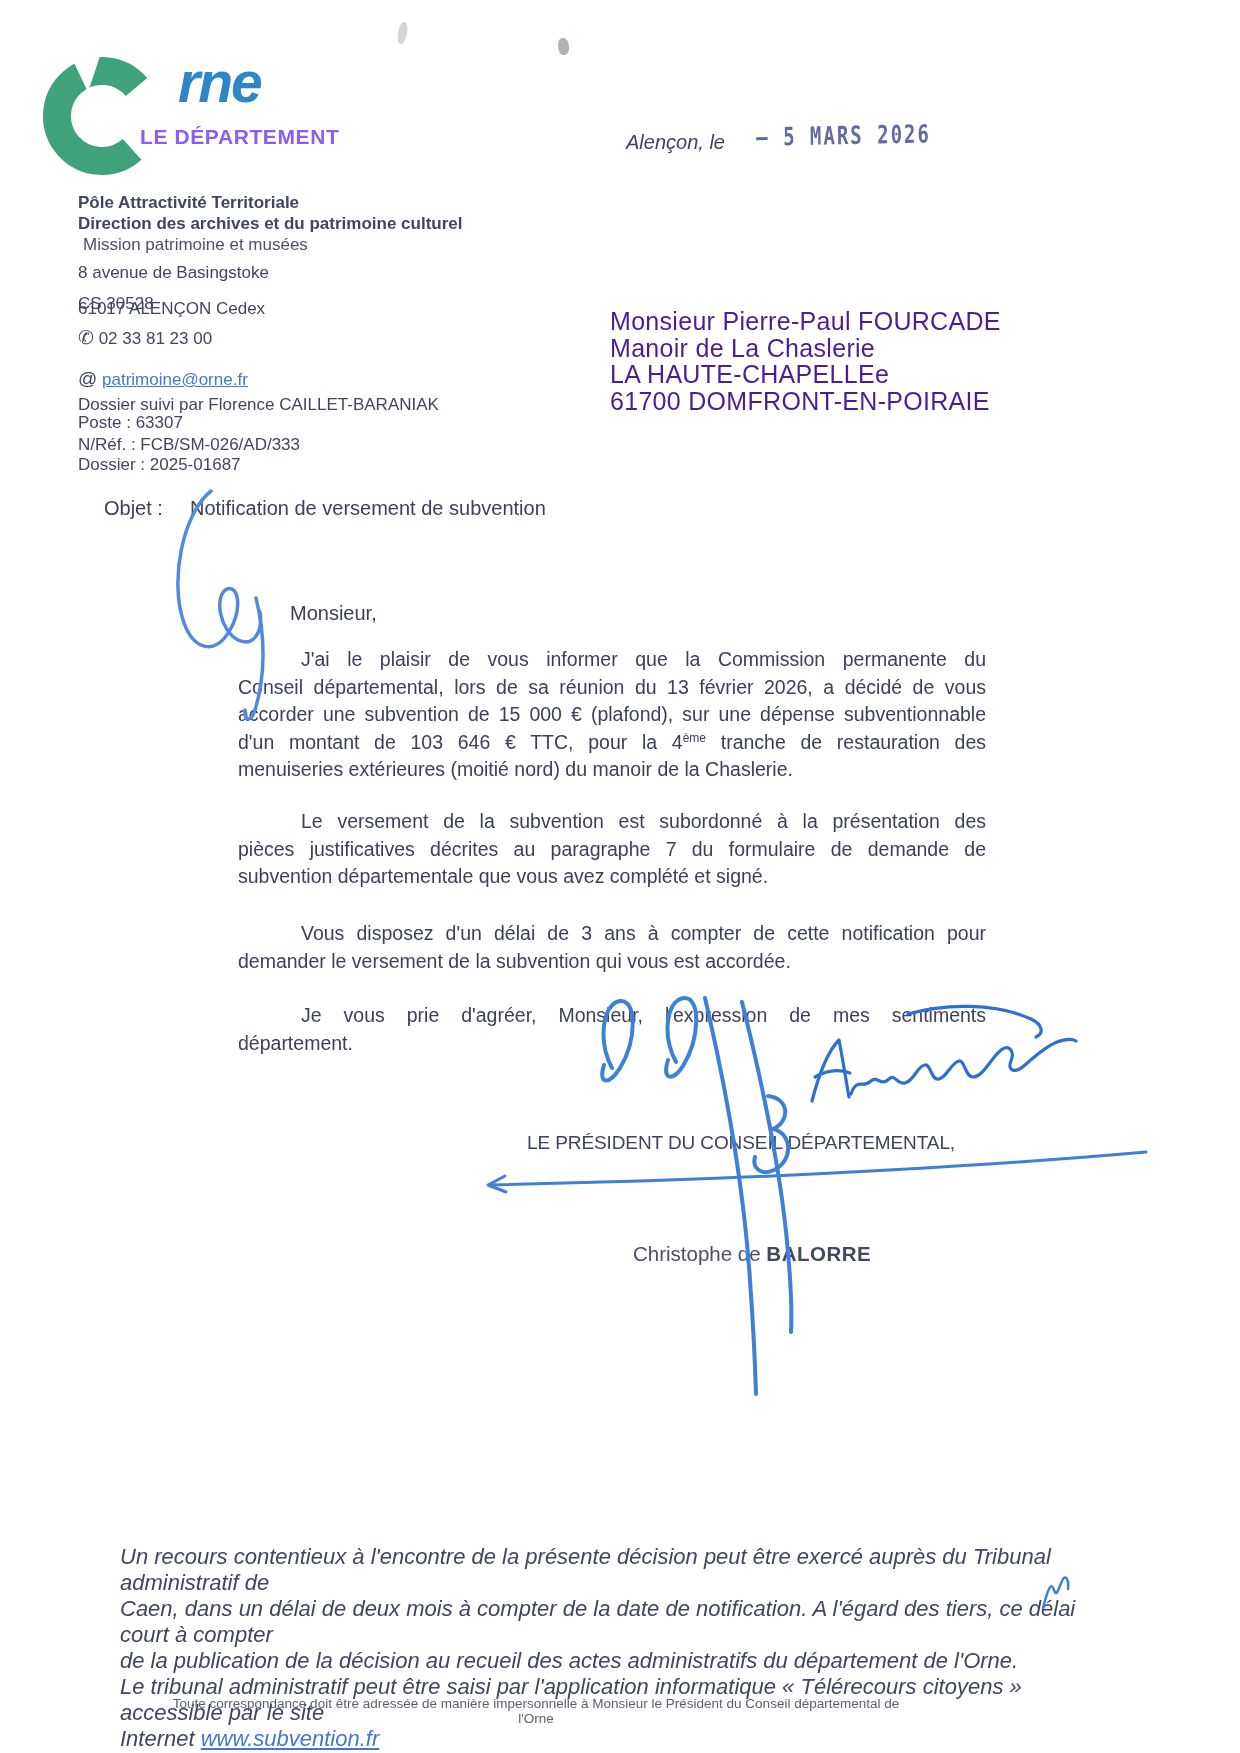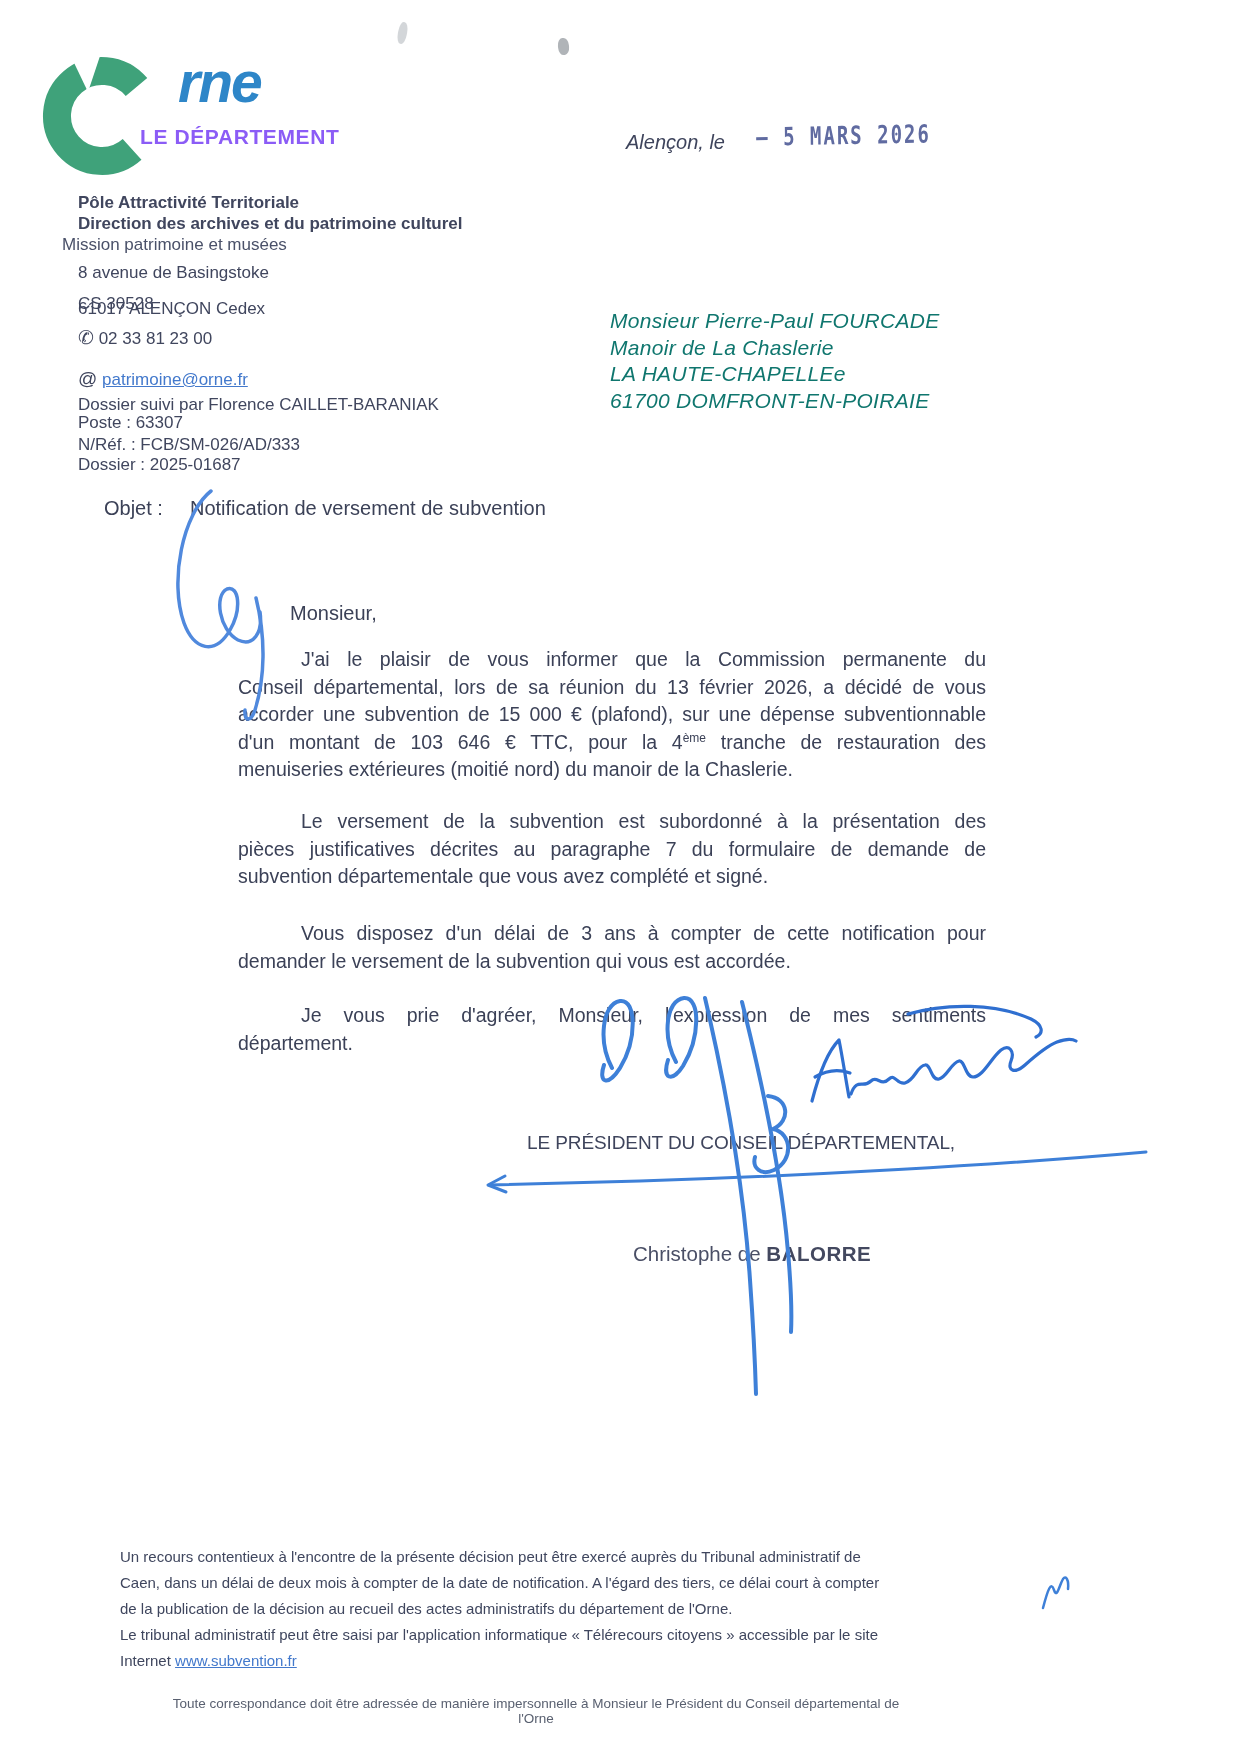--- a/index.html
+++ b/index.html
@@ -12,36 +12,36 @@
   .place{font-size:20px;color:#3e445c;}
   .stamp{font-family:"DejaVu Sans Mono",monospace;font-weight:bold;font-size:19px;letter-spacing:2px;
          color:#54609a;transform:scaleY(1.32) rotate(-0.8deg);transform-origin:left top;opacity:.93;}
   
   .s-line{font-size:17px;line-height:20px;color:#40465e;white-space:nowrap;}
   .s-bold{font-weight:bold;}
   .s-light{color:#4a5169;}
   .glyph{font-size:19px;}
   a.lnk{color:#4379cc;text-decoration:underline;cursor:pointer;}
   
-  .recipient{font-size:21px;line-height:26.5px;letter-spacing:0.3px;color:#0f766e;font-style:italic;}
+  .recipient{font-size:25px;line-height:26.5px;letter-spacing:0.3px;color:#4c1d95;}
   .recipient span{display:block;}
   
   .subject{font-size:20px;color:#3b4157;white-space:nowrap;}
   
   .bodyblock{width:748px;font-size:19.5px;color:#3b4157;}
   .jline{height:27.5px;line-height:27.5px;text-align:justify;text-align-last:justify;white-space:normal;}
   .jfirst{padding-left:63px;}
   .jlast{text-align:justify;text-align-last:left;}
   sup.sm{font-size:12px;vertical-align:super;line-height:0;}
   .salut{font-size:20px;}
   .closing-title{font-size:19px;letter-spacing:-0.1px;color:#3e445c;white-space:nowrap;}
   .signer{font-size:20.5px;color:#4a4f66;white-space:nowrap;}
   .signer .fam{font-weight:bold;letter-spacing:0.5px;color:#43485f;}
   
-  .legal{width:995px;font-size:15px;line-height:26px;color:#3f465e;}
+  .legal{width:995px;font-size:22px;line-height:26px;color:#3f465e;font-style:italic;}
   .footnote{width:760px;text-align:center;font-size:13.5px;color:#596070;}
   .ink{position:absolute;left:0;top:0;pointer-events:none;}
   .ink path{fill:none;stroke-linecap:round;stroke-linejoin:round;}
   .speck{position:absolute;border-radius:45%;}
 </style>
 </head>
 <body>
 
 <div class="page">
 
@@ -55,21 +55,21 @@
     </svg>
     <div class="abs logo-rne" style="left:136px;top:8px;">rne</div>
     <div class="abs logo-sub" style="left:98px;top:80px;">LE DÉPARTEMENT</div>
   </div>
 
   <div class="abs place" style="left:626px;top:131px;font-style:italic;">Alençon, le</div>
   <div class="abs stamp" style="left:756px;top:122px;">– 5 MARS 2026</div>
 
   <div class="abs s-line s-bold" style="left:78px;top:193px;">Pôle Attractivité Territoriale</div>
   <div class="abs s-line s-bold" style="left:78px;top:214px;">Direction des archives et du patrimoine culturel</div>
-  <div class="abs s-line s-light" style="left:62px;top:235px;">Mission patrimoine et musées</div>
+  <div class="abs s-line s-light" style="left:83px;top:235px;">Mission patrimoine et musées</div>
   <div class="abs s-line" style="left:78px;top:263px;">8 avenue de Basingstoke</div>
   <div class="abs s-line" style="left:78px;top:294px;">CS 30528</div>
   <div class="abs s-line" style="left:78px;top:299px;">61017 ALENÇON Cedex</div>
   <div class="abs s-line" style="left:78px;top:328px;">
     <span class="glyph">✆</span>
     <span>02 33 81 23 00</span>
   </div>
   <div class="abs s-line" style="left:78px;top:369px;">
     <span class="glyph">@</span>
     <a class="lnk">patrimoine@orne.fr</a>

